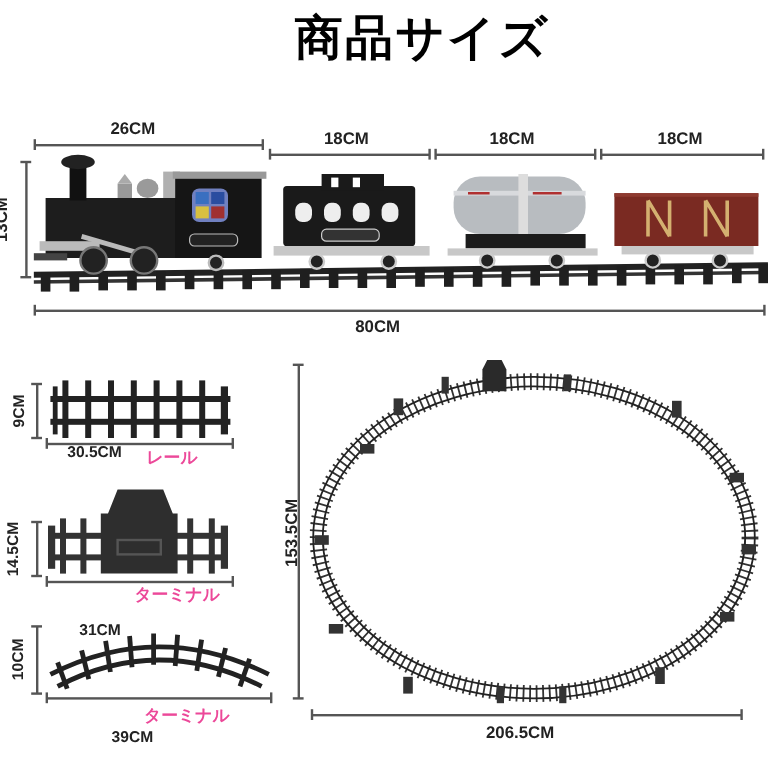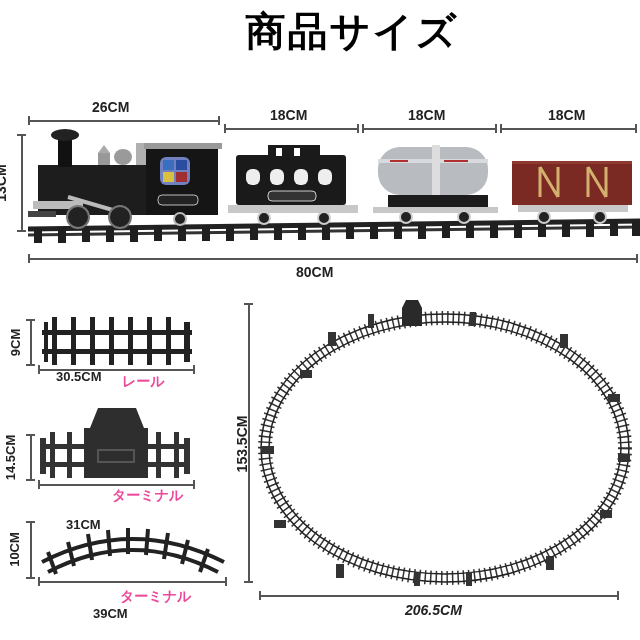--- a/index.html
+++ b/index.html
@@ -233,14 +233,14 @@
         <rect x="342" y="212" width="12" height="8"></rect>
       <rect x="360" y="156" width="12" height="8"></rect>
         <rect x="350" y="96" width="12" height="8"></rect>
       <rect x="302" y="36" width="8" height="14"></rect>
         <rect x="70" y="34" width="8" height="14"></rect>
     </g>
     <path d="M144 10 L148 2 H160 L164 10 V28 H144 Z" fill="#2a2a2a"></path>
   </svg>
 
   <div class="abs hline" style="left:30px;top:305px;width:358px;"></div>
-  <div class="abs dim dim-big" style="left:175px;top:312px;font-style:italic;">206.5CM</div>
+  <div class="abs dim dim-big" style="left:175px;top:312px;">206.5CM</div>
 </div>
 
 </body></html>

